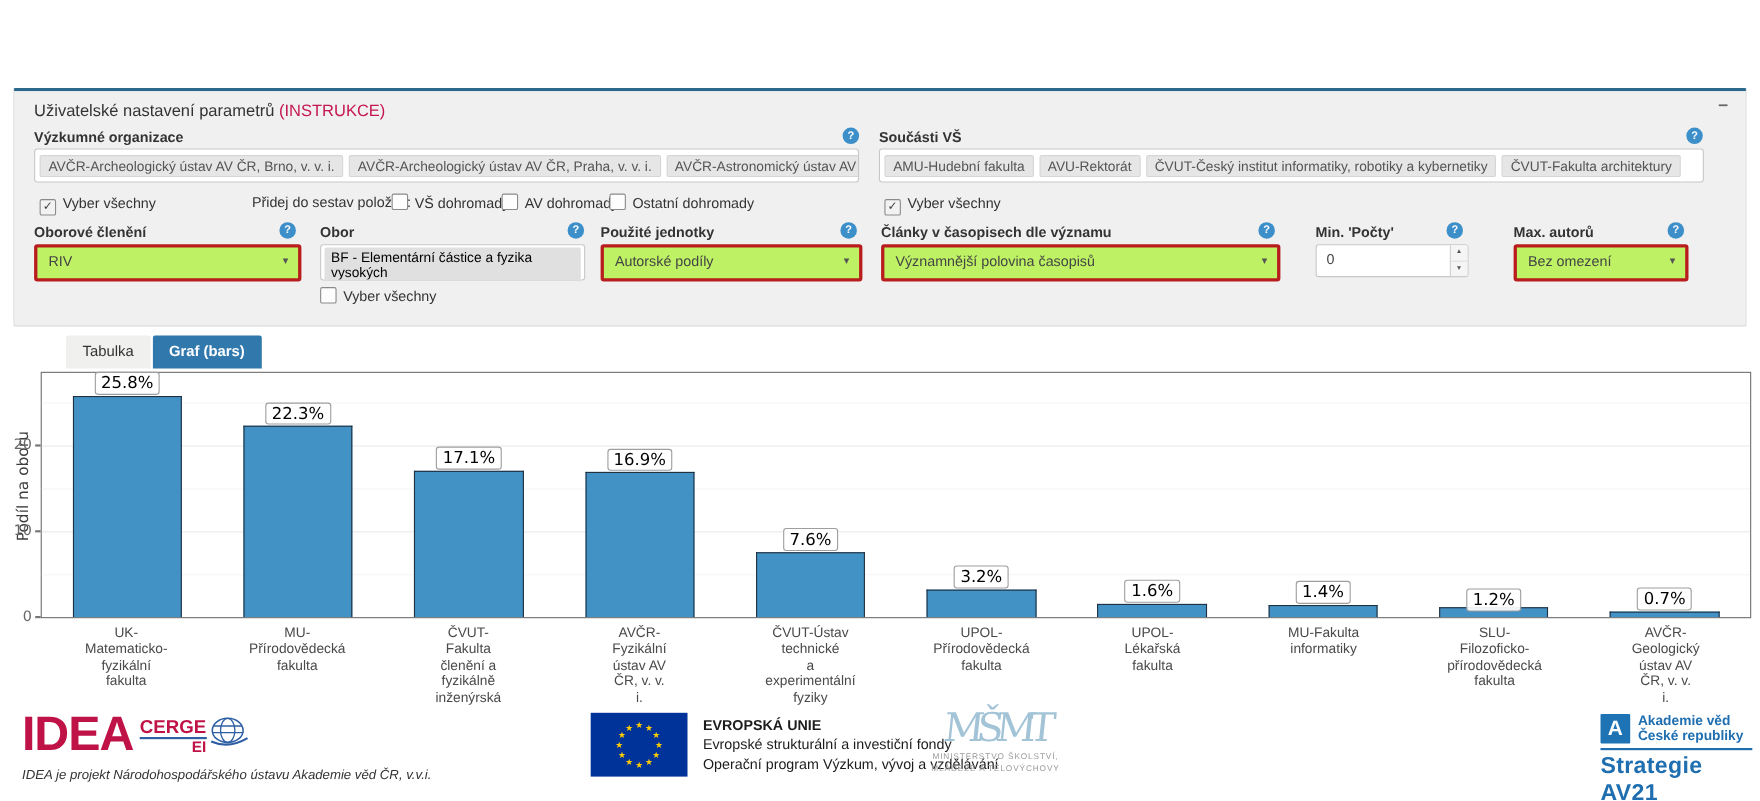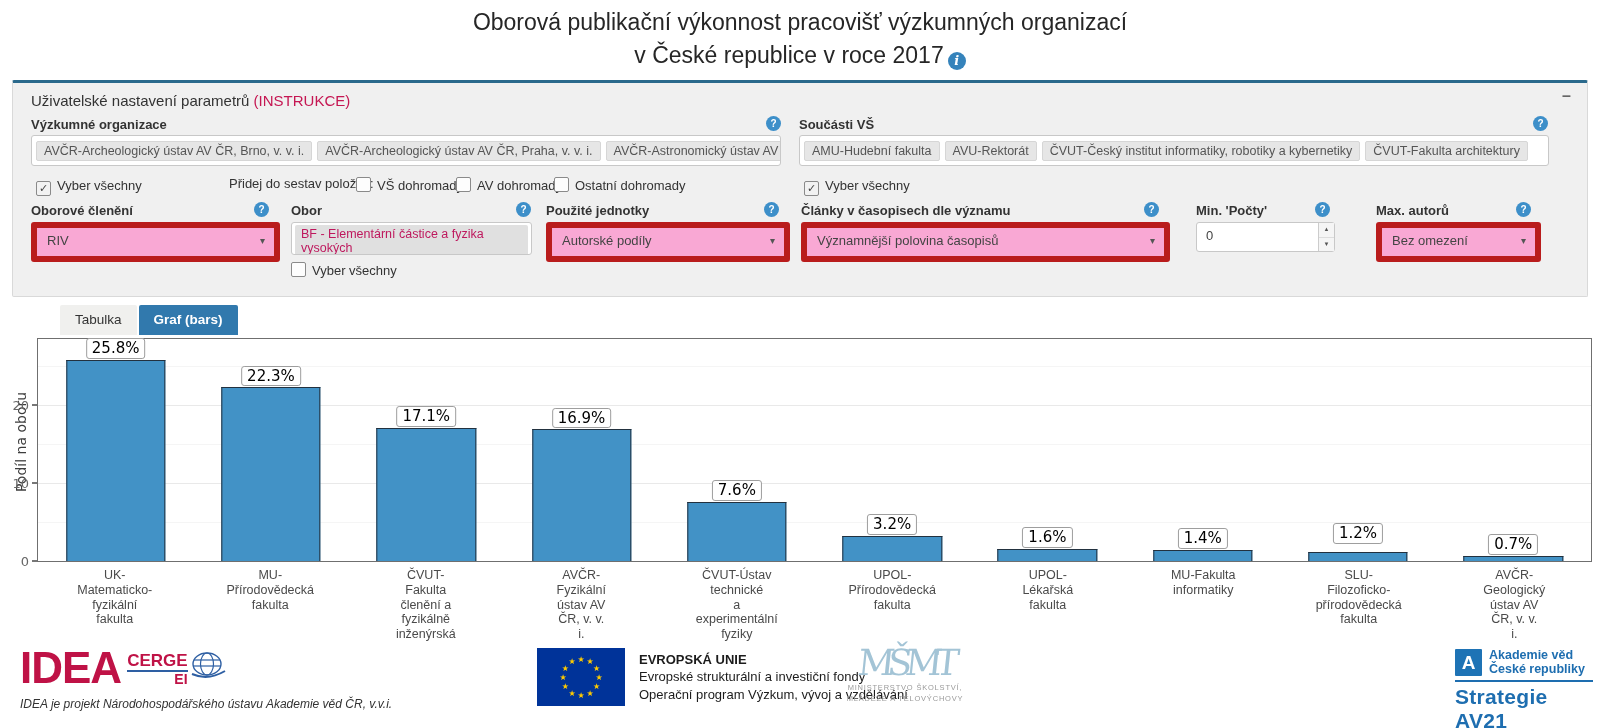--- a/index.html
+++ b/index.html
@@ -22,26 +22,26 @@
   .help-abs{position:absolute;}
   .tagbox{position:absolute;background:#fff;border:1px solid #c8c8c8;border-radius:3px;height:25px;
           padding:2px 4px;display:flex;gap:5px;align-items:center;overflow:hidden;text-align:right;}
   .tag{background:#e6e6e6;border:1px solid #d6d6d6;border-radius:2px;padding:2px 7px;font-size:12.5px;
        color:#555;white-space:nowrap;}
   .cb{display:inline-block;width:13px;height:13px;background:#fdfdfd;border:1px solid #8a8a8a;border-radius:2px;
       font-size:11px;line-height:12px;text-align:center;color:#444;vertical-align:-2px;cursor:pointer;}
   .cb.checked{background:#f2f2f2;}
   .cb-label{font-size:13px;color:#333;margin-left:6px;}
   .cbrow-item{position:absolute;white-space:nowrap;}
-  .dd{position:absolute;height:28px;background:#f9a8d4;border:6px solid #b91c1c;border-radius:3px;
+  .dd{position:absolute;height:28px;background:#bef264;border:3px solid #b91c1c;border-radius:3px;
       font-size:13px;color:#444;line-height:26px;padding-left:10px;cursor:pointer;}
   .dd .caret{position:absolute;right:9px;top:0;color:#555;font-size:10px;}
   .obor-field{position:absolute;height:27px;background:#fff;border:1px solid #c8c8c8;border-radius:3px;
       overflow:hidden;padding:2px 3px;cursor:pointer;}
-  .obor-tag{background:#e0e0e0;border-radius:2px;padding:2px 6px;font-size:12.5px;color:#be185d;display:inline-block;}
+  .obor-tag{background:#e0e0e0;border-radius:2px;padding:2px 6px;font-size:12.5px;color:#000000;display:inline-block;}
   .spin{position:absolute;height:28px;background:#fff;border:1px solid #c8c8c8;border-radius:3px;font-size:13px;color:#444;}
   .spin .val{position:absolute;left:9px;top:0;line-height:26px;}
   .spin .btns{position:absolute;right:0;top:0;width:15px;height:100%;border-left:1px solid #ccc;display:flex;flex-direction:column;}
   .spin .btns span{flex:1;font-size:6px;line-height:12px;text-align:center;color:#555;background:#f5f5f5;cursor:pointer;border-bottom:1px solid #ddd;}
   .spin .btns span:last-child{border-bottom:none;}
   
   .tabs{position:absolute;top:305px;left:12px;display:flex;margin-left:48px;}
   .tab{height:30px;line-height:30px;padding:0 15px;font-size:13.5px;background:#f0f0ee;color:#333;cursor:pointer;margin-right:2px;border-radius:2px 2px 0 0;}
   .tab.active{background:#3179ad;color:#fff;font-weight:bold;}
   
@@ -83,26 +83,20 @@
   .av-sq{width:27px;height:27px;background:#1e73b5;color:#fff;font-weight:bold;font-size:19px;
          text-align:center;line-height:27px;flex:none;border-radius:1px;}
   .av-name{margin-left:7px;font-size:12.5px;font-weight:bold;color:#1e6eb0;line-height:1.15;}
   .av-strat{font-size:21px;font-weight:bold;color:#1e6eb0;margin-top:3px;letter-spacing:.3px;}
 </style>
 </head>
 <body>
 
 <div class="page">
 
-  <div class="title">
-    <div>Oborová publikační výkonnost pracovišť výzkumných organizací</div>
-    <div>
-      <span>v České republice v roce 2017</span><span class="info-ico">i</span>
-    </div>
-  </div>
 
   <div class="panel">
     <div class="panel-header">
       <span>Uživatelské nastavení parametrů</span>
       <span class="instrukce">(INSTRUKCE)</span>
     </div>
     <span class="collapse-btn">–</span>
 
     <div class="flabel" style="left:18px;top:34px;">Výzkumné organizace</div>
     <span class="help-ico help-abs" style="left:753px;top:33px;">?</span>
@@ -228,21 +222,21 @@
           <div class="bcol">
             <div class="bar" style="height: 12.4632px; background: rgb(66, 146, 198); border-color: rgb(34, 49, 63);"></div>
             <div class="blab" style="bottom: 13.4632px;">1.6%</div>
           </div>
           <div class="bcol">
             <div class="bar" style="height: 10.9053px; background: rgb(66, 146, 198); border-color: rgb(34, 49, 63);"></div>
             <div class="blab" style="bottom: 11.9053px;">1.4%</div>
           </div>
           <div class="bcol">
             <div class="bar" style="height: 9.34737px; background: rgb(66, 146, 198); border-color: rgb(34, 49, 63);"></div>
-            <div class="blab" style="bottom: 17px;">1.2%</div>
+            <div class="blab" style="bottom: 5px;">1.2%</div>
           </div>
           <div class="bcol">
             <div class="bar" style="height: 5.45263px; background: rgb(66, 146, 198); border-color: rgb(34, 49, 63);"></div>
             <div class="blab" style="bottom: 6.45263px;">0.7%</div>
           </div>
         </div>
       </div>
     <div class="xlabels" id="xlabels">
         <div class="xcell">
           <div>UK-</div>

